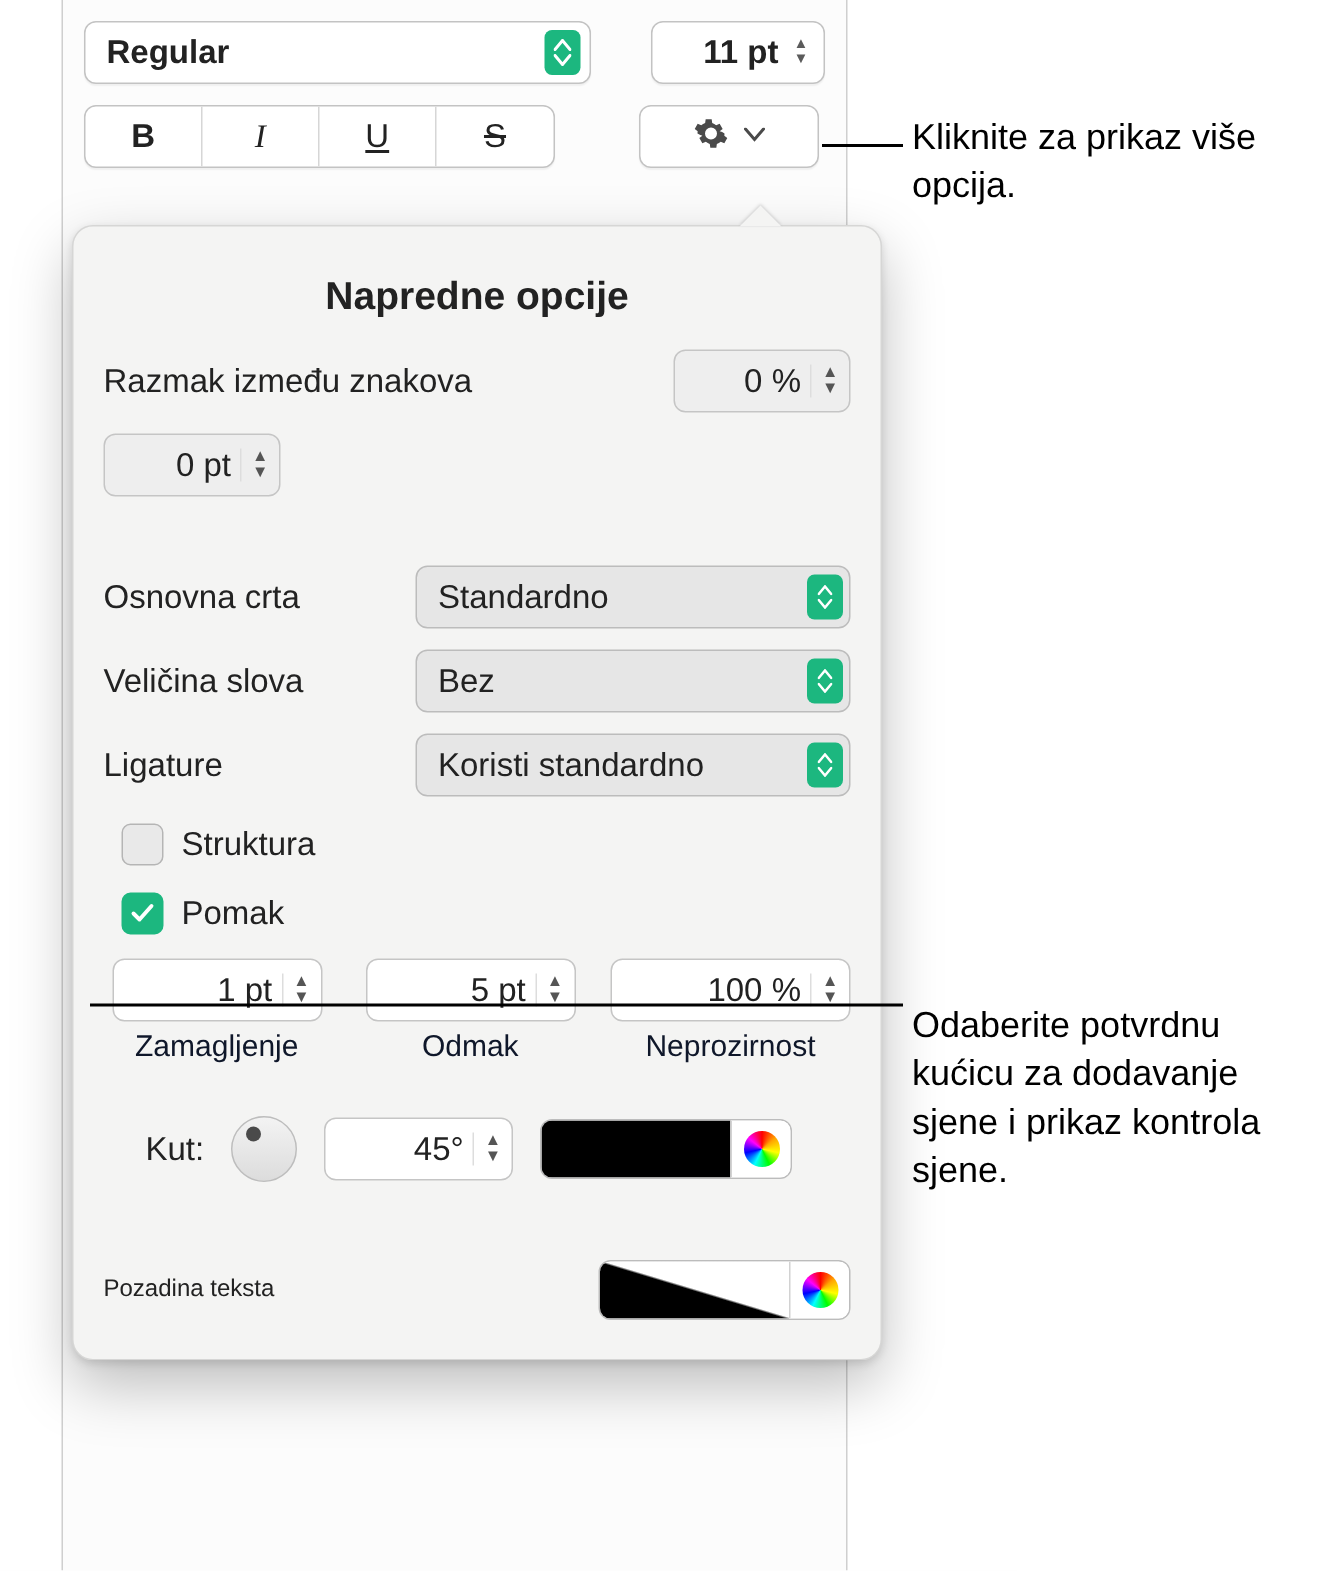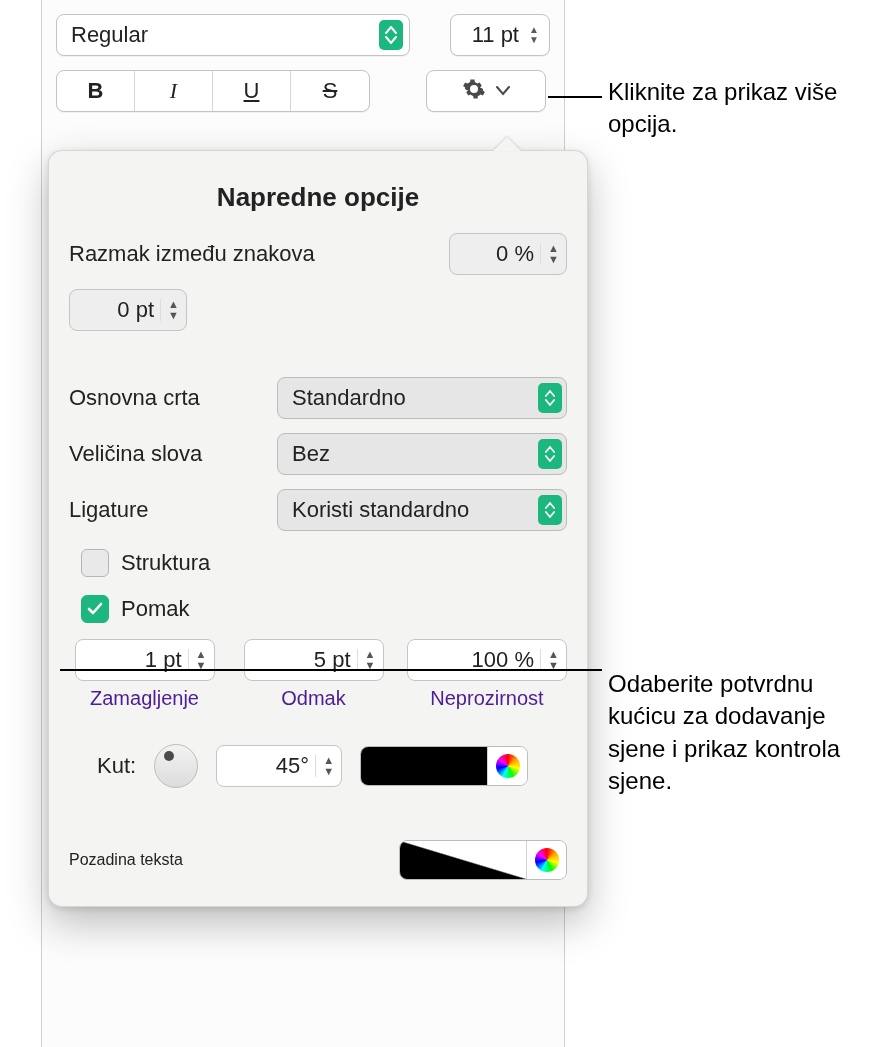--- a/index.html
+++ b/index.html
@@ -20,20 +20,21 @@
     height: 1047px;
     background: #fcfcfc;
     border-left: 1px solid #cfcfcf;
     border-right: 1px solid #cfcfcf;
   }
   .toprow {
     display: flex;
     align-items: flex-end;
     padding: 14px 14px 8px 14px;
     gap: 40px;
+    font-weight: bold;
   }
   .font-select {
     flex: 1;
     height: 42px;
     border: 1px solid #c3c3c3;
     border-radius: 8px;
     background: #fff;
     display: flex;
     align-items: center;
     padding: 0 6px 0 14px;
@@ -47,21 +48,21 @@
     background: #1cb77f;
     border-radius: 5px;
     display: flex;
     flex-direction: column;
     justify-content: center;
     align-items: center;
     gap: 2px;
   }
   .green-steppers svg { display:block; }
   .size-field {
-    width: 100px;
+    width: 116px;
     height: 42px;
     border: 1px solid #c3c3c3;
     border-radius: 8px;
     background: #fff;
     display: flex;
     align-items: center;
     padding: 0 6px 0 10px;
     font-size: 22px;
     box-shadow: 0 1px 1px rgba(0,0,0,0.05);
   }
@@ -204,21 +205,21 @@
   }
   .shadow-controls {
     display:flex;
     justify-content:space-between;
     gap:18px;
     margin-top:16px;
   }
   .sc {
     display:flex;flex-direction:column;align-items:center;gap:6px;flex:1;
   }
-  .sc .cap { font-size:20px; color:#4c1d95; }
+  .sc .cap { font-size:20px; color:#0f172a; }
   .angle-row {
     display:flex;
     align-items:center;
     gap:18px;
     margin-top:34px;
   }
   .angle-row .albl { font-size:22px; margin-left:28px;}
   .dial {
     width:44px;height:44px;border-radius:50%;
     background:linear-gradient(#f3f3f3,#dcdcdc);

